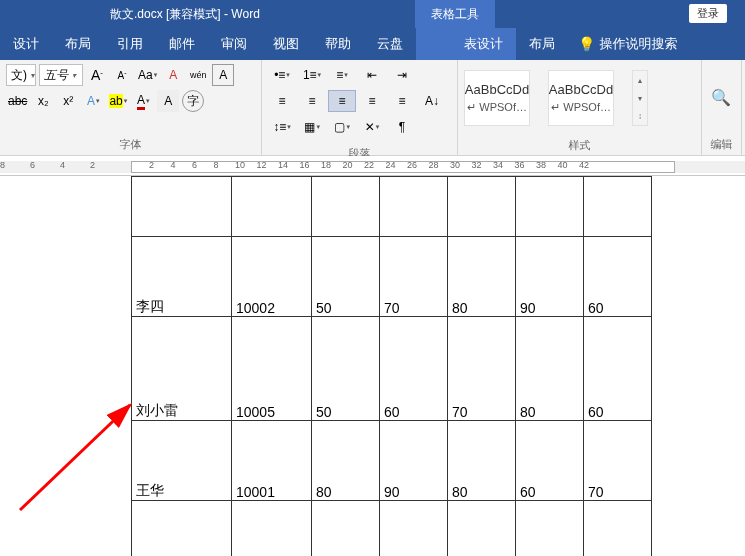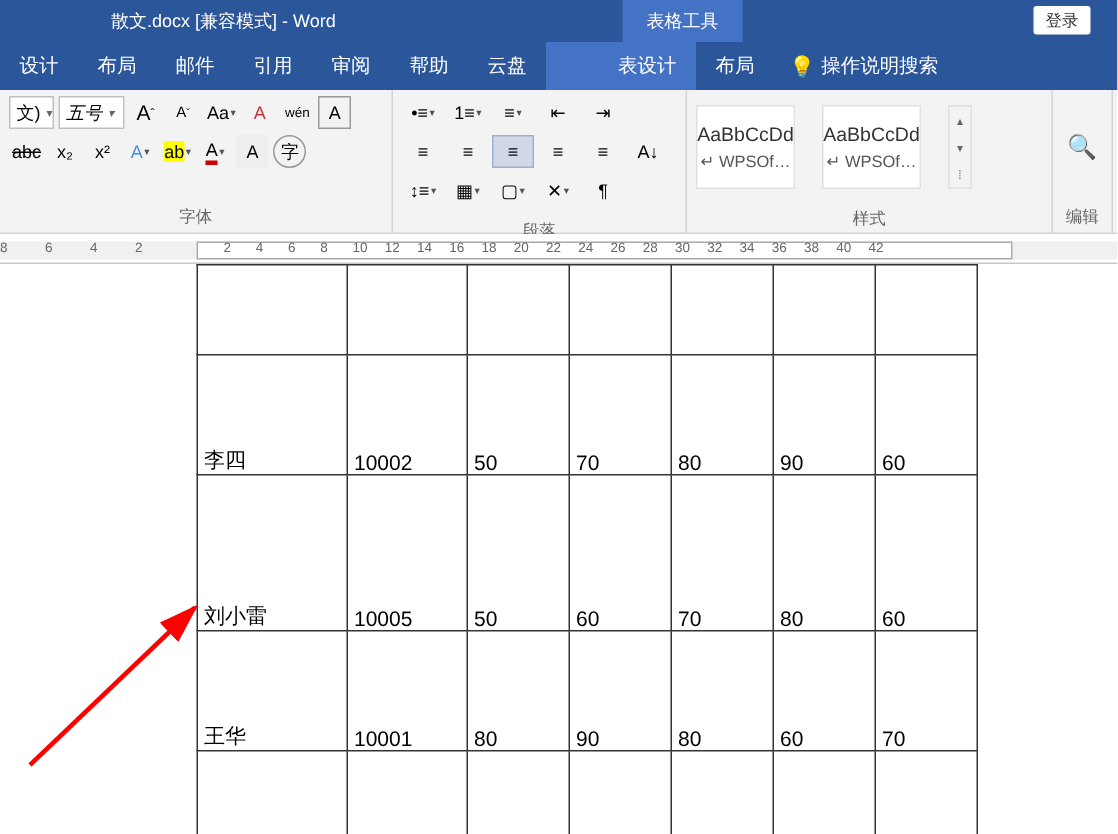--- a/index.html
+++ b/index.html
@@ -1,19 +1,19 @@
 <!DOCTYPE html>
 <html><head>
 <meta charset="utf-8">
 <style>
   * { box-sizing: border-box; margin: 0; padding: 0; font-family: "Microsoft YaHei", sans-serif; }
   body { width: 745px; height: 556px; overflow: hidden; background: #fff; position: relative; }
   
   .titlebar { height: 28px; background: #2b579a; color: #fff; display: flex; align-items: center; font-size: 12px; position: relative; }
-  .titlebar-left { flex: 1; display: flex; align-items: center; padding-left: 74px; }
+  .titlebar-left { flex: 1; display: flex; align-items: center; padding-left: 110px; }
   .title-context { position: absolute; left: 415px; font-size: 12px; background:#4472c4; padding:4px 16px; top:0; height:28px; display:flex; align-items:center; }
   .login-btn { position: absolute; right: 18px; top: 4px; background: #fff; color: #333; font-size: 11px; padding: 2px 8px; border-radius: 2px; cursor: pointer; }
 
   .tabs { height: 32px; background: #2b579a; display: flex; align-items: center; color: #fff; font-size: 13px; }
   .tab { padding: 0 13px; height: 32px; display: flex; align-items: center; cursor: pointer; }
   .tab.active { background: #4472c4; padding-left: 48px; }
   .search-hint { display: flex; align-items: center; margin-left: 10px; }
   .bulb-icon { margin-right: 4px; font-size: 14px; }
 
   .ribbon { height: 96px; background: #f3f3f3; border-bottom: 1px solid #d4d4d4; display: flex; }
@@ -72,23 +72,24 @@
   <div class="titlebar-left">
     <span>散文.docx [兼容模式] - Word</span>
   </div>
   <div class="title-context">表格工具</div>
   <div class="login-btn">登录</div>
 </div>
 
 <div class="tabs">
   <div class="tab">设计</div>
   <div class="tab">布局</div>
+  <div class="tab">引用</div>
   <div class="tab">邮件</div>
-  <div class="tab">引用</div>
   <div class="tab">审阅</div>
+  <div class="tab">视图</div>
   <div class="tab">帮助</div>
   <div class="tab">云盘</div>
   <div class="tab active">表设计</div>
   <div class="tab">布局</div>
   <div class="search-hint">
     <span class="bulb-icon">💡</span>
     <span>操作说明搜索</span>
   </div>
 </div>
 

